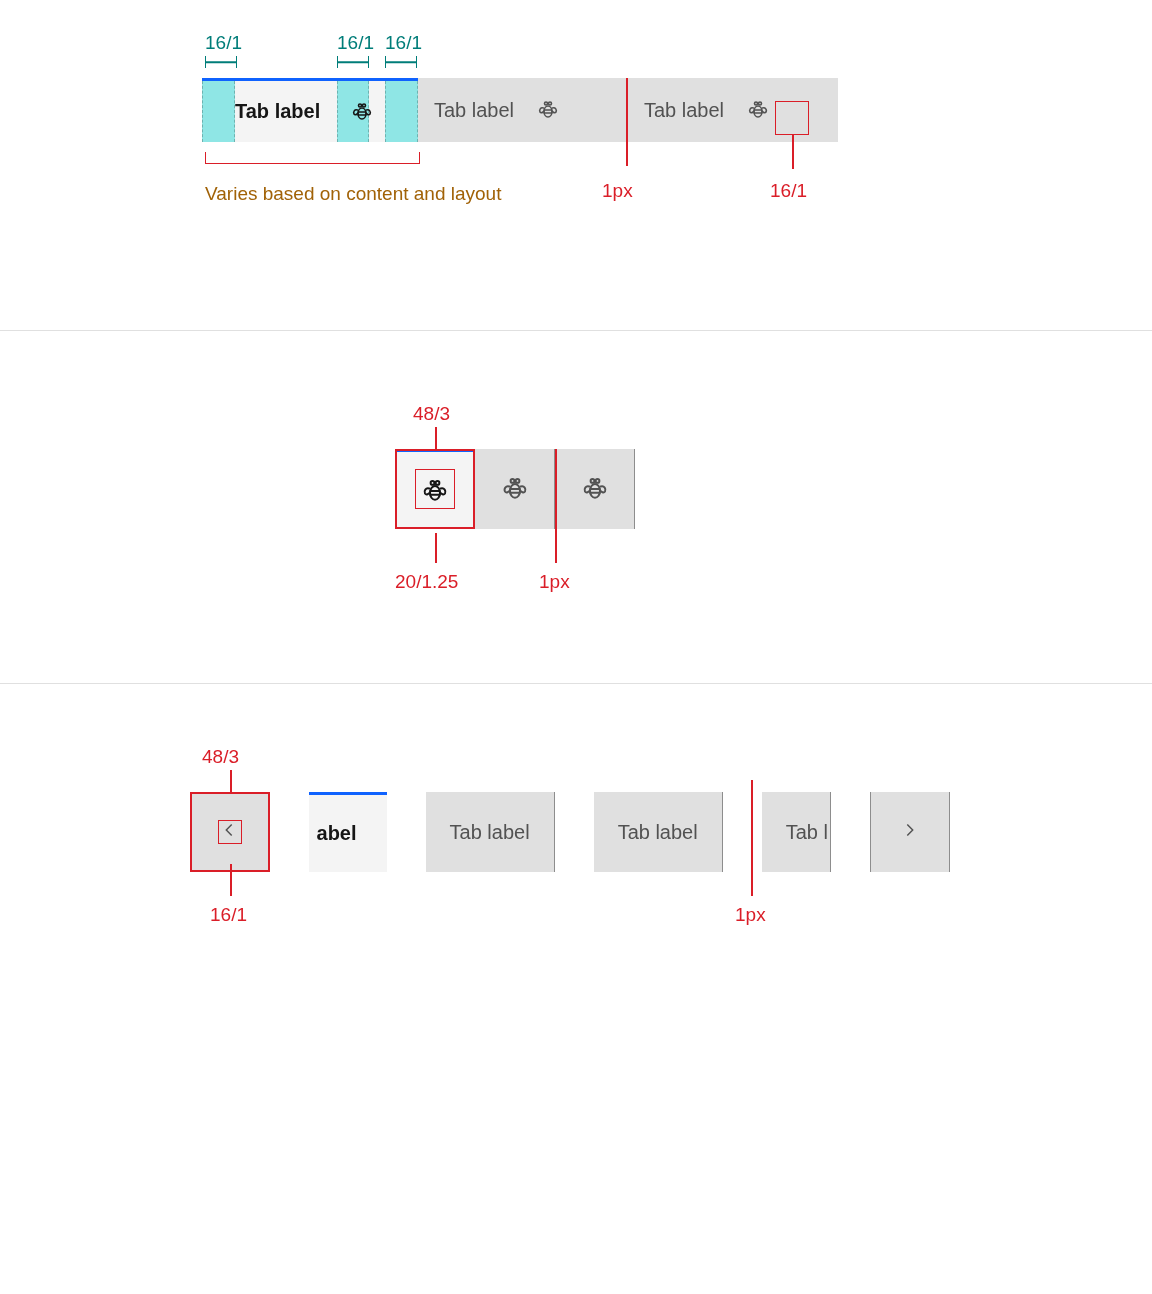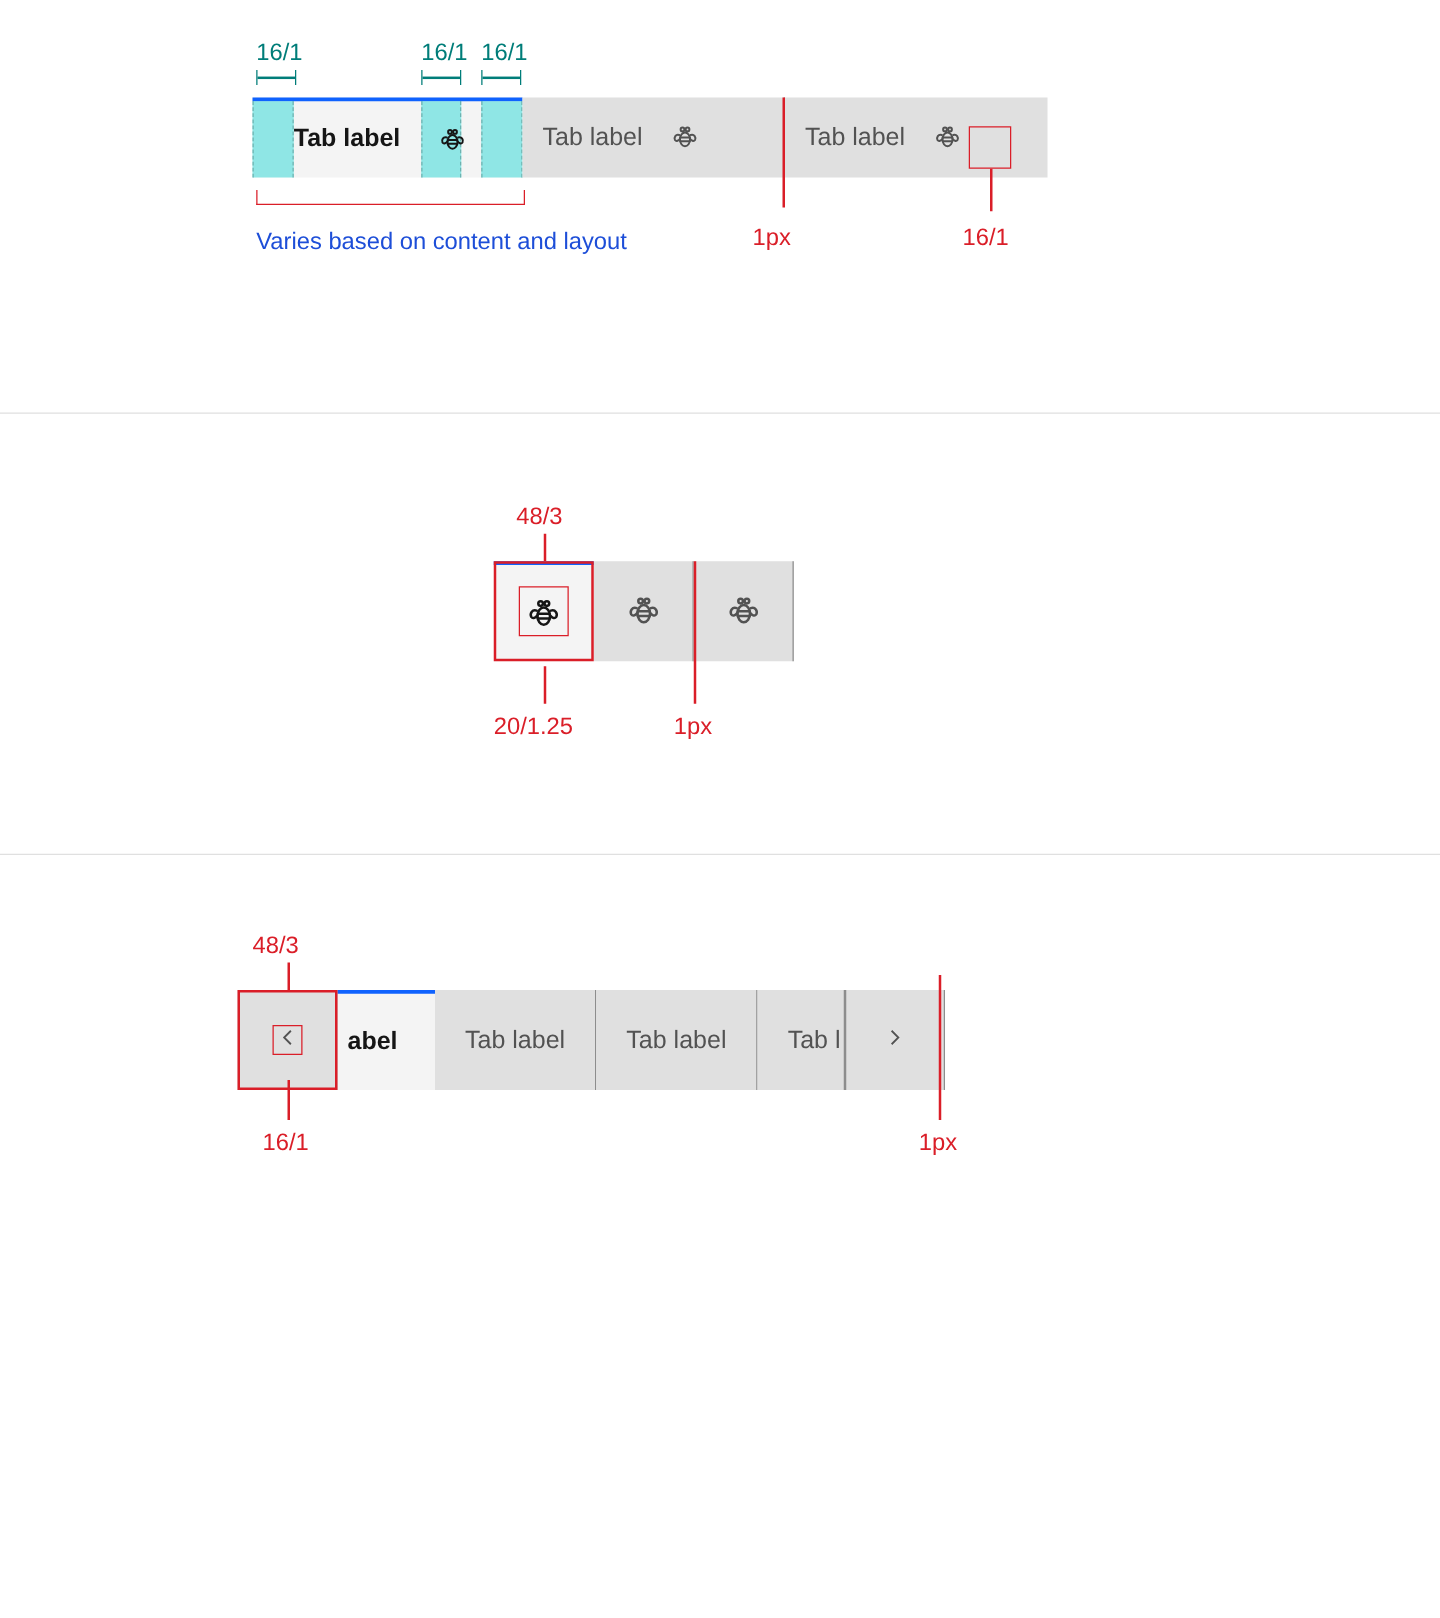--- a/index.html
+++ b/index.html
@@ -66,21 +66,21 @@
     display:inline-flex; align-items:center; justify-content:center;
     width:24px; height:24px;
   }
   .bee svg { width:24px; height:24px; }
 
   
   .fig1-bot { position:relative; margin-top:8px; height:100px; }
   .brace { position:absolute; left:3px; right:502px; top:2px; height:12px;
     border-left:1.5px solid #da1e28; border-right:1.5px solid #da1e28;
     border-bottom:1.5px solid #da1e28; }
-  .brace-label { position:absolute; left:3px; top:30px; font-size:19px; color:#1d4ed8; line-height:1.45; }
+  .brace-label { position:absolute; left:3px; top:30px; font-size:19px; color:#a16207; line-height:1.45; }
   .fig1-px-line { position:absolute; left:424px; top:-72px; width:1.5px; height:88px; background:#da1e28; }
   .fig1-px-lbl { position:absolute; left:400px; top:30px; font-size:19px; color:#da1e28; }
   .fig1-icon-box { position:absolute; top:-49px; left:573px; width:34px; height:34px; border:1.5px solid #da1e28; }
   .fig1-icon-line { position:absolute; top:-15px; left:590px; width:1.5px; height:34px; background:#da1e28; }
   .fig1-icon-lbl { position:absolute; left:568px; top:30px; font-size:19px; color:#da1e28; }
 
   
   .fig2 { position:relative; margin-left:395px; width:360px; margin-top:40px; }
   .fig2-top-lbl { color:#da1e28; font-size:19px; text-align:left; margin-left:18px; }
   .fig2-top-line { width:1.5px; height:22px; background:#da1e28; margin-left:40px; margin-top:2px; }
@@ -98,21 +98,21 @@
   .fig2-bot { position:relative; height:70px; margin-top:4px;text-align:center; }
   .fig2-line1 { position:absolute; left:40px; top:0; width:1.5px; height:30px; background:#da1e28; }
   .fig2-lbl1 { position:absolute; left:0; top:38px; color:#da1e28; font-size:19px; }
   .fig2-line2 { position:absolute; left:160px; top:-84px; width:1.5px; height:114px; background:#da1e28; }
   .fig2-lbl2 { position:absolute; left:144px; top:38px; color:#da1e28; font-size:19px; }
 
   
   .fig3 { position:relative; margin-left:190px; width:760px; margin-top:30px; }
   .fig3-top-lbl { color:#da1e28; font-size:19px; margin-left:12px; }
   .fig3-top-line { width:1.5px; height:22px; background:#da1e28; margin-left:40px; margin-top:2px; }
-  .fig3-row { display:flex; height:68px; position:relative; }
+  .fig3-row { display:flex; height:68px; position:relative;gap:39px; }
   .fig3-scroll-btn {
     width:80px; height:80px; background:#e0e0e0;
     display:flex; align-items:center; justify-content:center;
     border-right:1px solid #8d8d8d;
   }
   .fig3-scroll-btn:last-child { border-right:none; }
   .fig3-scroll-btn svg { width:18px; height:18px; }
   .fig3-tab {
     height:80px; display:flex; align-items:center; padding:0 24px;
     background:#e0e0e0; color:#525252; font-size:20px;

